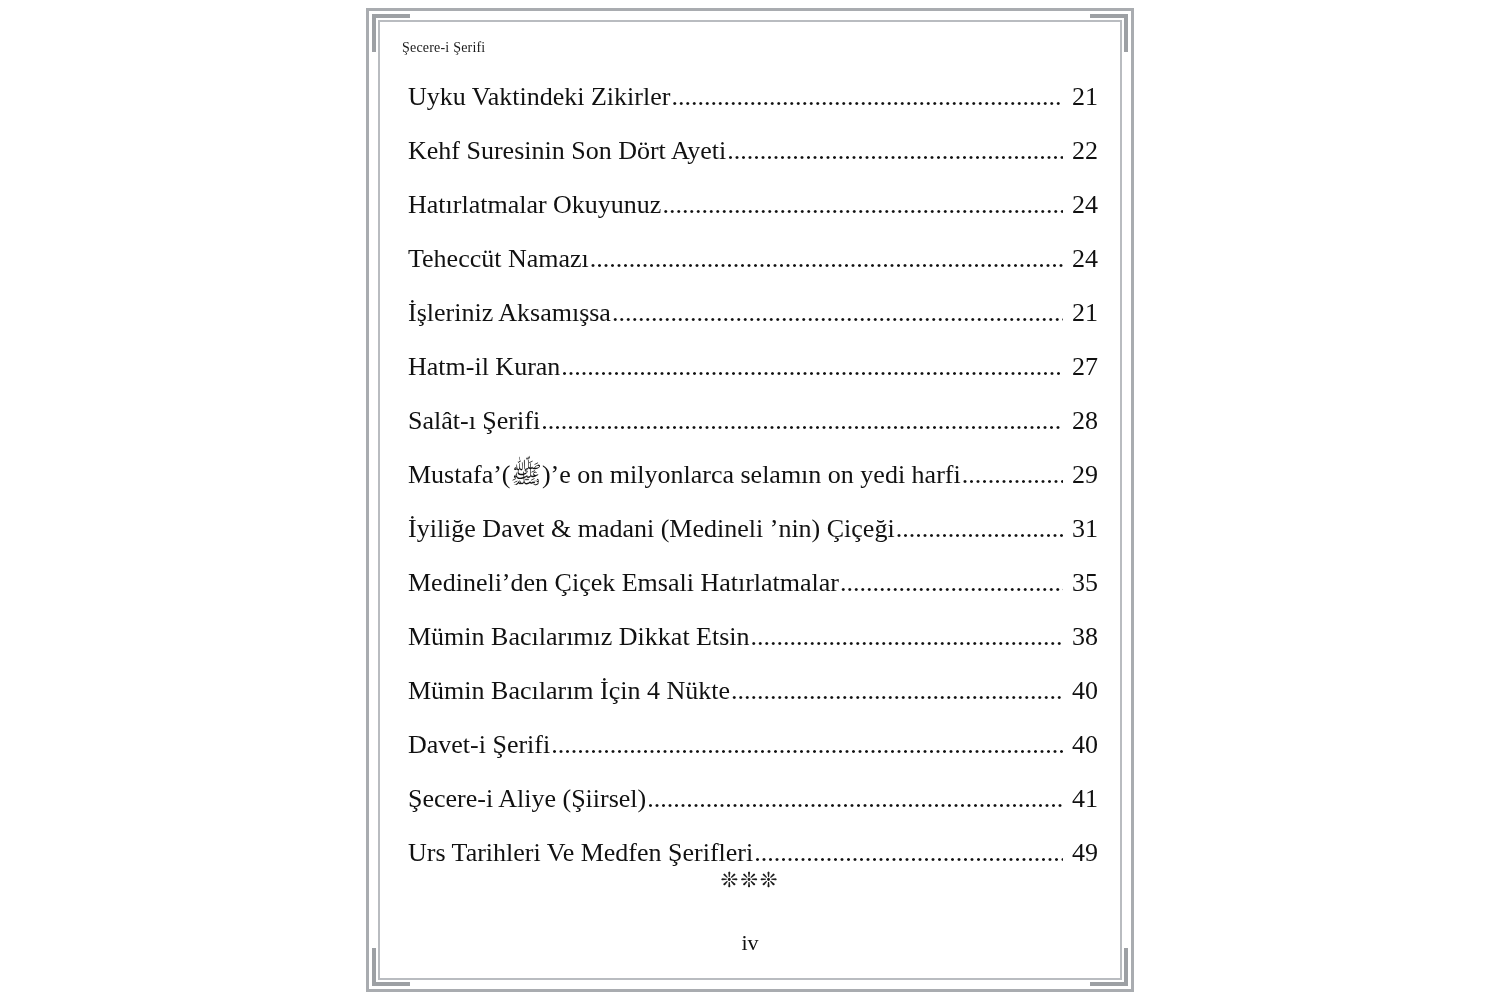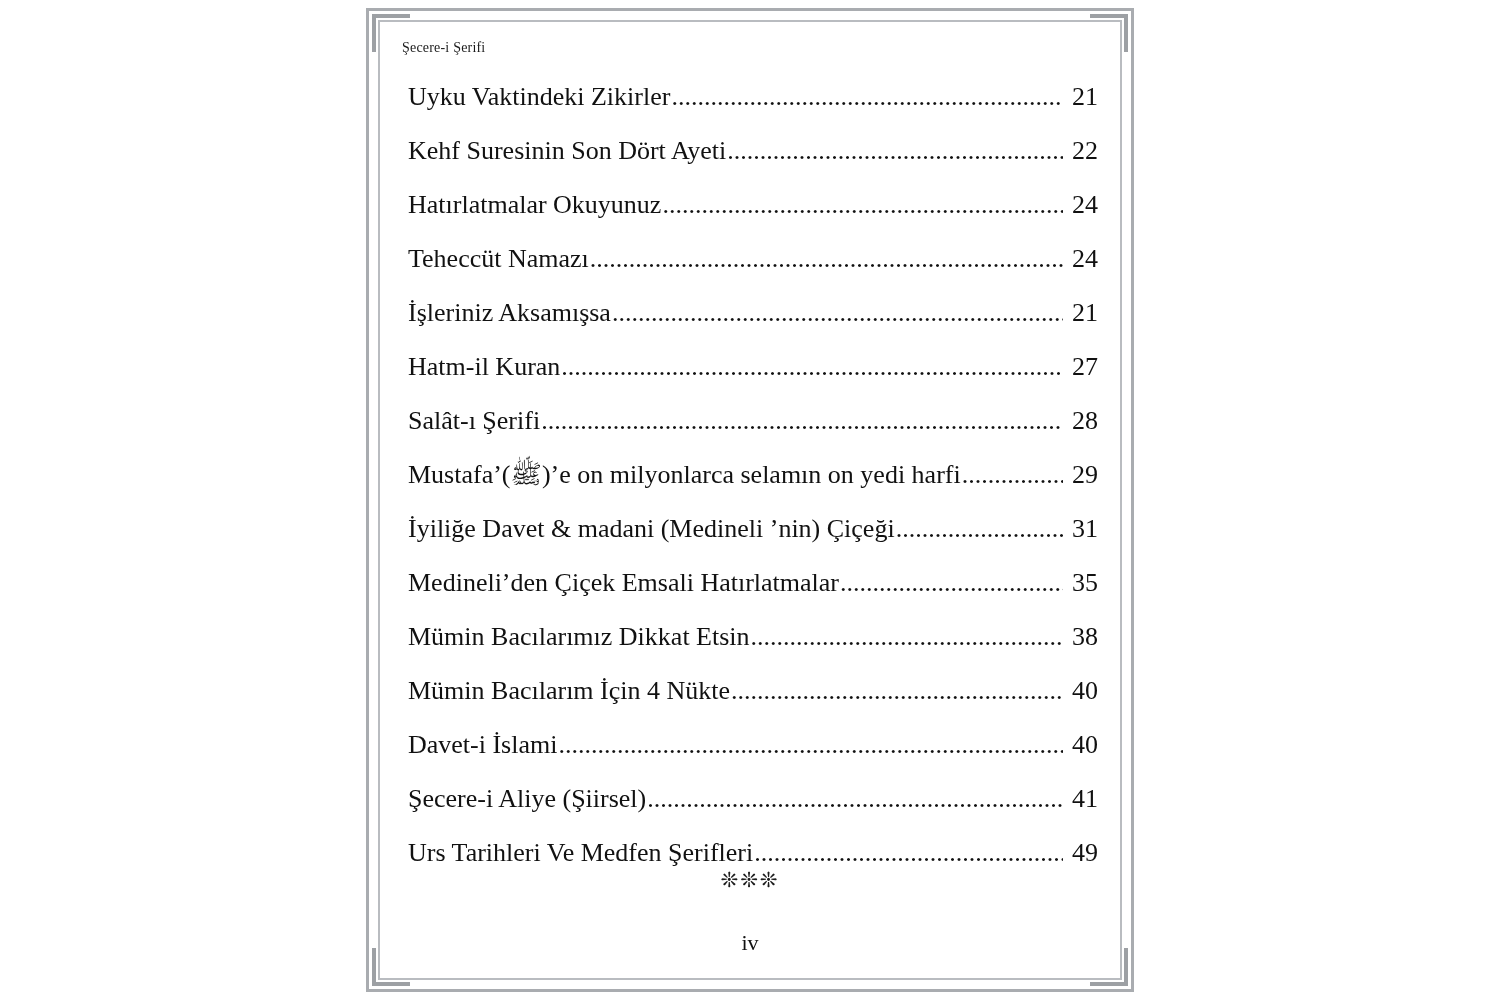--- a/index.html
+++ b/index.html
@@ -186,21 +186,21 @@
           <span class="toc-title">Mümin Bacılarımız Dikkat Etsin</span>
           <span class="toc-dots">............................................................................................................................................</span>
           <span class="toc-page">38</span>
         </div>
         <div class="toc-entry">
           <span class="toc-title">Mümin Bacılarım İçin 4 Nükte</span>
           <span class="toc-dots">............................................................................................................................................</span>
           <span class="toc-page">40</span>
         </div>
         <div class="toc-entry">
-          <span class="toc-title">Davet-i İslami</span>
+          <span class="toc-title">Davet-i Şerifi</span>
           <span class="toc-dots">............................................................................................................................................</span>
           <span class="toc-page">40</span>
         </div>
         <div class="toc-entry">
           <span class="toc-title">Şecere-i Aliye (Şiirsel)</span>
           <span class="toc-dots">............................................................................................................................................</span>
           <span class="toc-page">41</span>
         </div>
         <div class="toc-entry">
           <span class="toc-title">Urs Tarihleri Ve Medfen Şerifleri</span>

